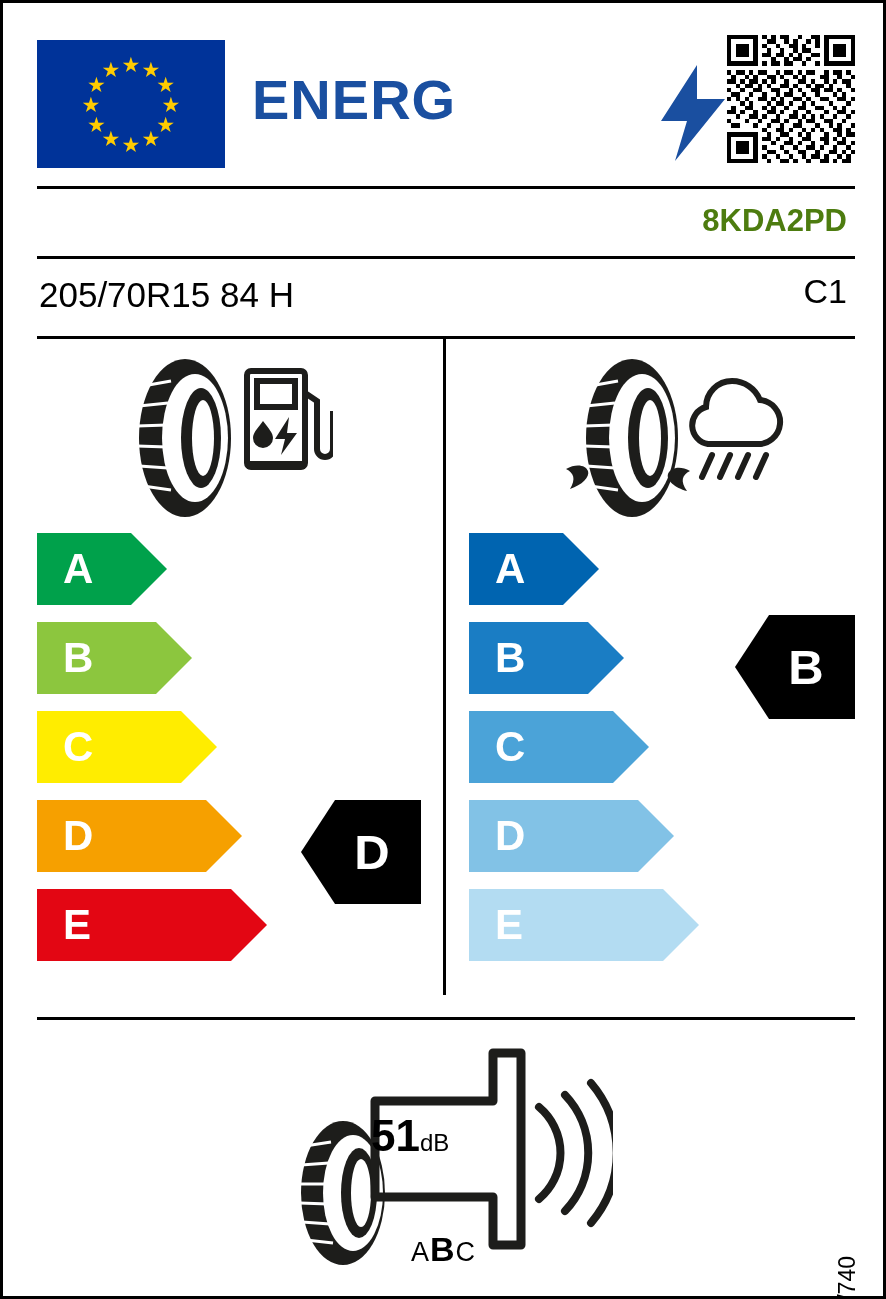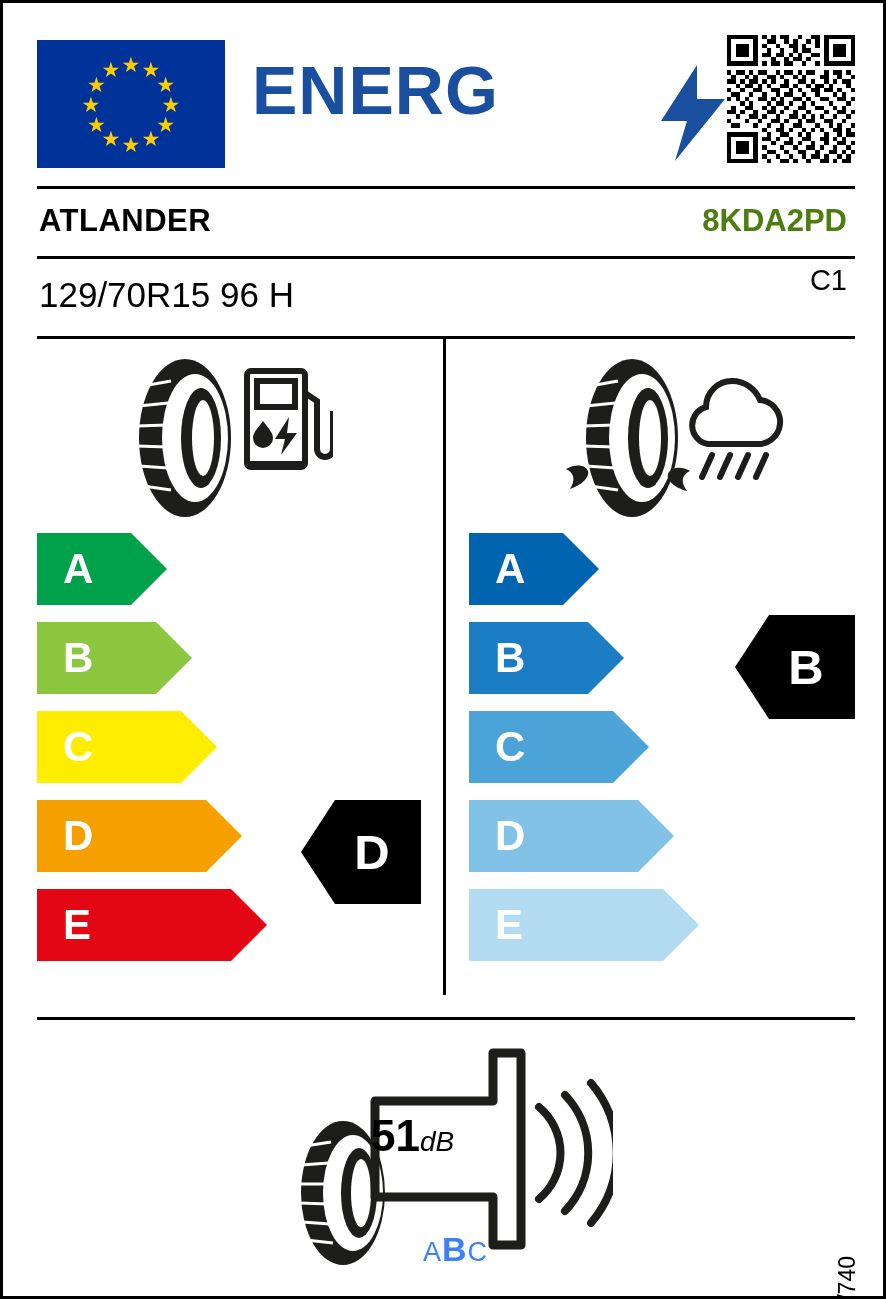--- a/index.html
+++ b/index.html
@@ -42,22 +42,22 @@
     color: #FFCC00;
     font-size: 21px;
     line-height: 21px;
     width: 21px;
     height: 21px;
     text-align: center;
   }
   .energ-word {
     position: absolute;
     left: 215px;
-    top: 16px;
-    font-size: 68px;
+    top: 32px;
+    font-size: 56px;
     font-weight: bold;
     letter-spacing: 1px;
     color: #1a4fa0;
     font-family: "Liberation Sans", sans-serif;
   }
   .energ-bolt {
     position: absolute;
     left: 620px;
     top: 30px;
     width: 72px;
@@ -130,22 +130,22 @@
   .tyre-size {
     position: absolute;
     left: 36px;
     top: 272px;
     font-size: 35px;
     color: #000;
   }
   .tyre-class {
     position: absolute;
     right: 36px;
-    top: 261px;
-    font-size: 29px;
+    top: 269px;
+    font-size: 34px;
     color: #000;
     text-align: left;
   }
 
   
   .pict-fuel {
     position: absolute;
     left: 120px;
     top: 348px;
     width: 210px;
@@ -228,30 +228,29 @@
   }
   .noise-db {
     position: absolute;
     left: 368px;
     top: 1108px;
     font-size: 44px;
     font-weight: bold;
     color: #000;
   }
   .noise-db .unit {
-    font-size: 28px;
+    font-size: 24px;
     font-weight: normal;
-    font-style: italic;
   }
   .noise-class {
     position: absolute;
-    left: 420px;
+    left: 408px;
     top: 1227px;
     font-size: 27px;
-    color: #3b82f6;
+    color: #000000;
     letter-spacing: 1px;
   }
   .noise-class .sel {
     font-size: 34px;
     font-weight: bold;
   }
 
   .reg-no {
     position: absolute;
     right: 22px;
@@ -529,23 +528,22 @@
       </svg>
     </div>
   </div>
 
   <div class="rule rule-top"></div>
   <div class="rule rule-mid"></div>
   <div class="rule rule-bottom"></div>
   <div class="rule rule-noise"></div>
   <div class="vsep"></div>
 
-  <div class="brand">ATLANDER</div>
   <div class="type-code">8KDA2PD</div>
-  <div class="tyre-size">129/70R15 96 H</div>
+  <div class="tyre-size">205/70R15 84 H</div>
   <div class="tyre-class">C1</div>
 
   <div class="pict-fuel">
     <svg viewBox="0 0 210 175" width="210" height="175">
       <g>
 
         <ellipse cx="62" cy="87" rx="46" ry="79" fill="#1d1d1b"></ellipse>
         <ellipse cx="72" cy="87" rx="33" ry="64" fill="#fff"></ellipse>
         <ellipse cx="78" cy="87" rx="20" ry="50" fill="#1d1d1b"></ellipse>
         <ellipse cx="80" cy="87" rx="11" ry="38" fill="#fff"></ellipse>

